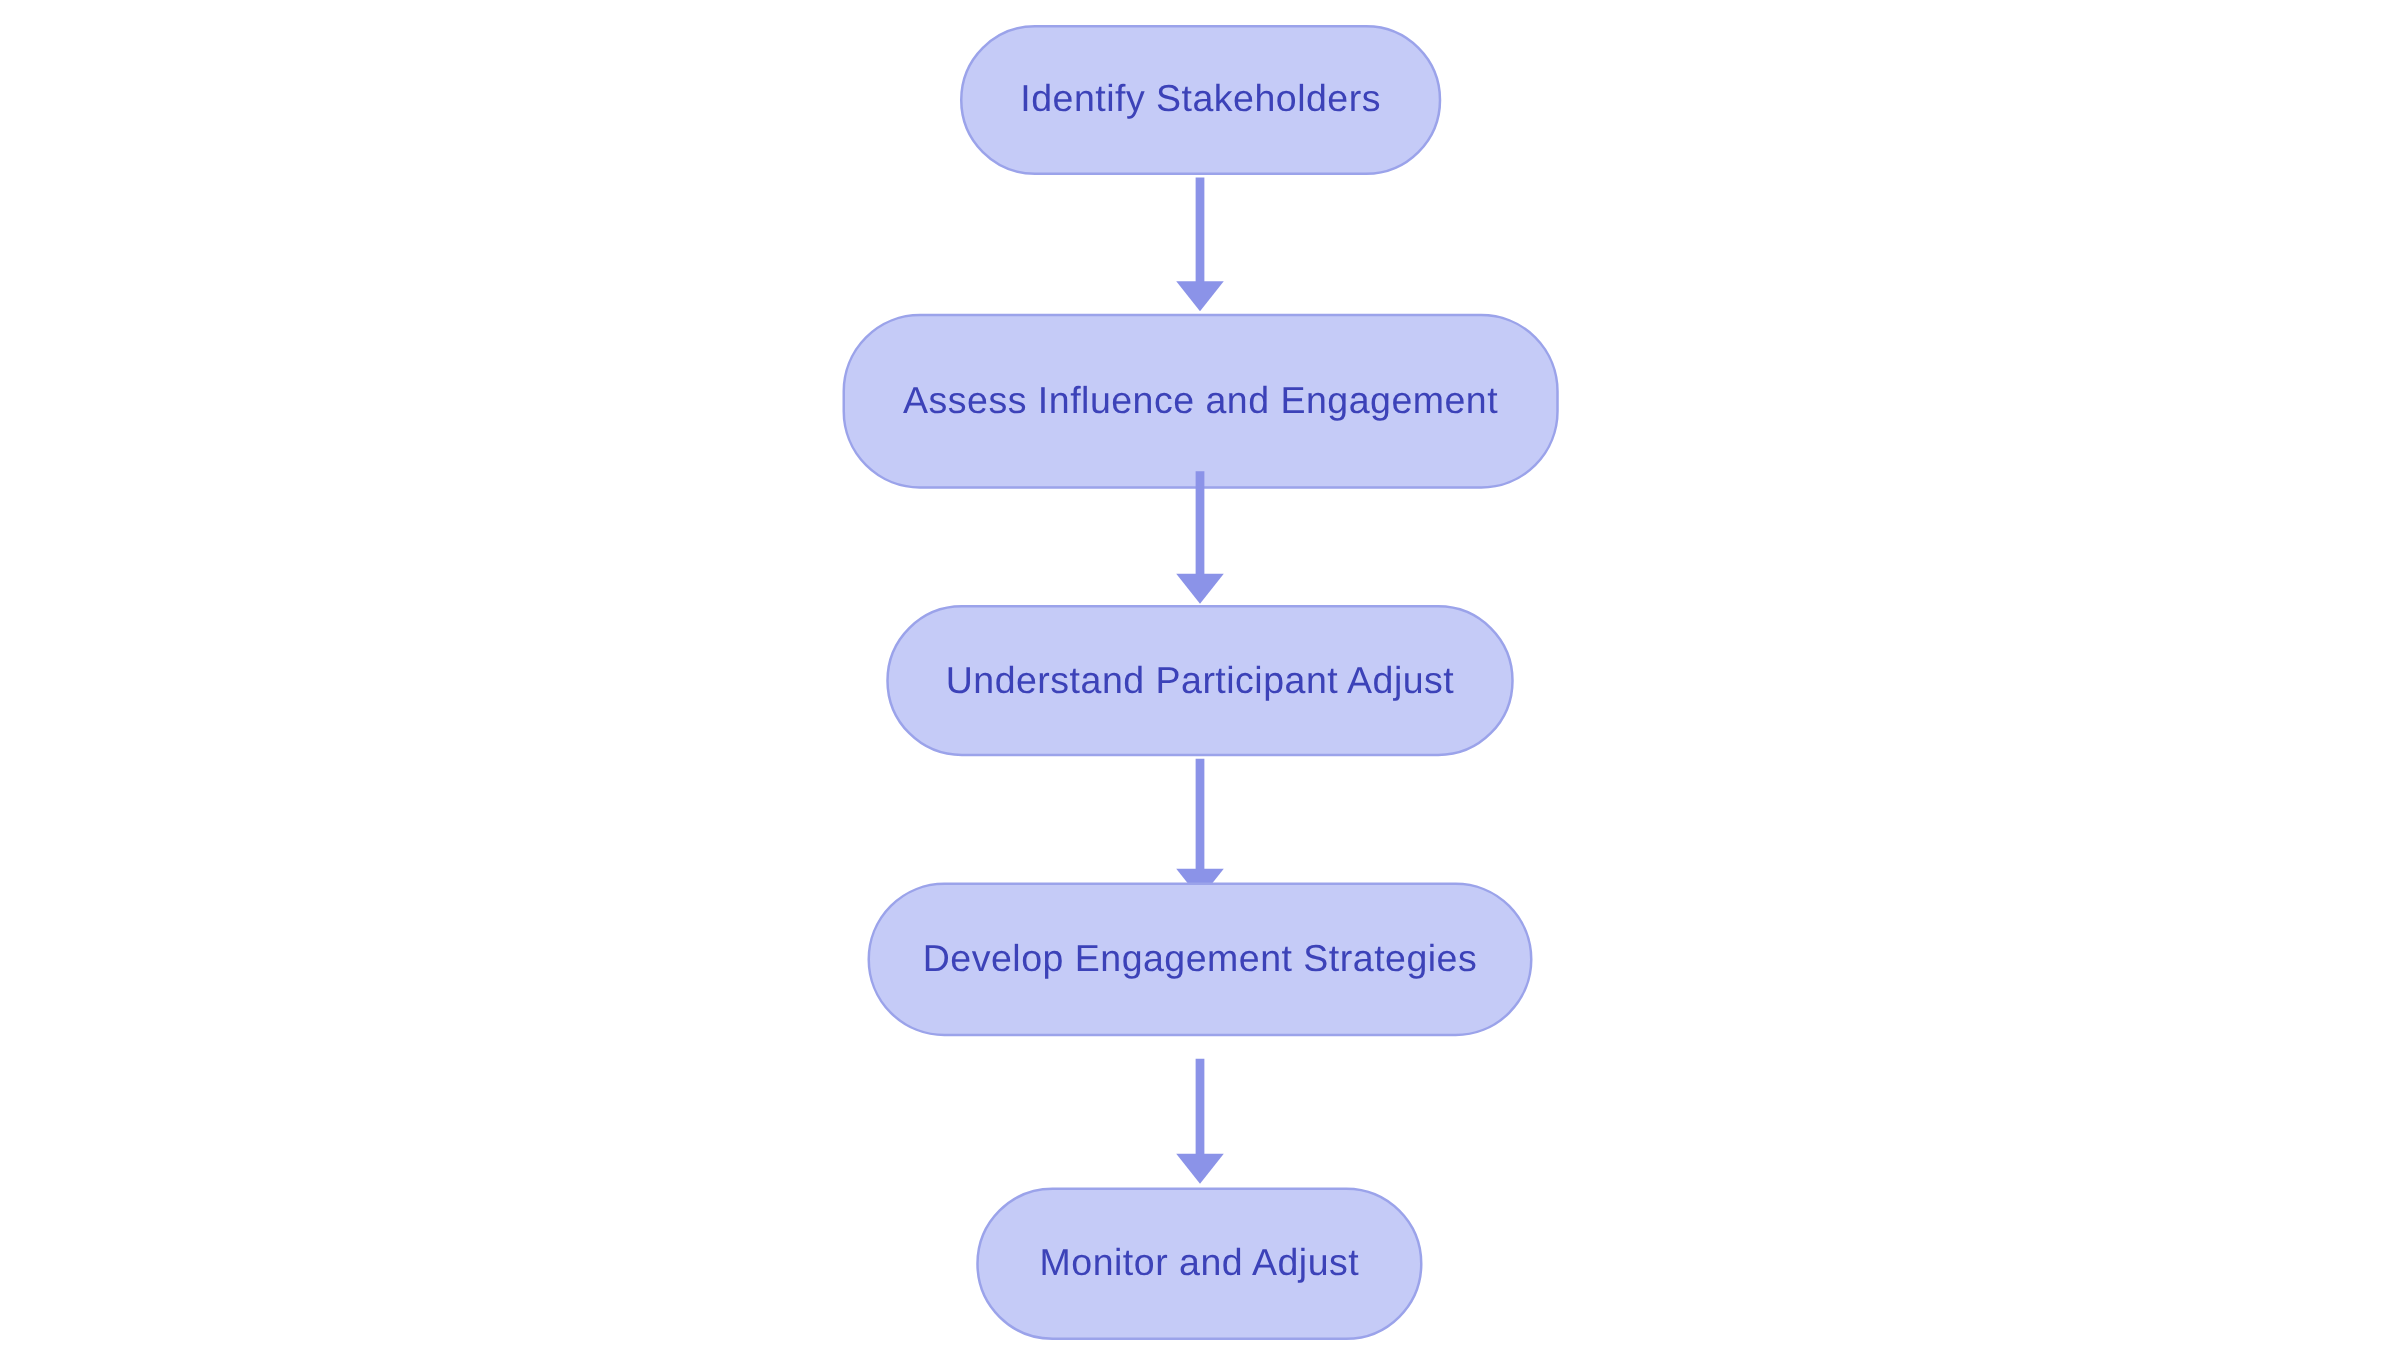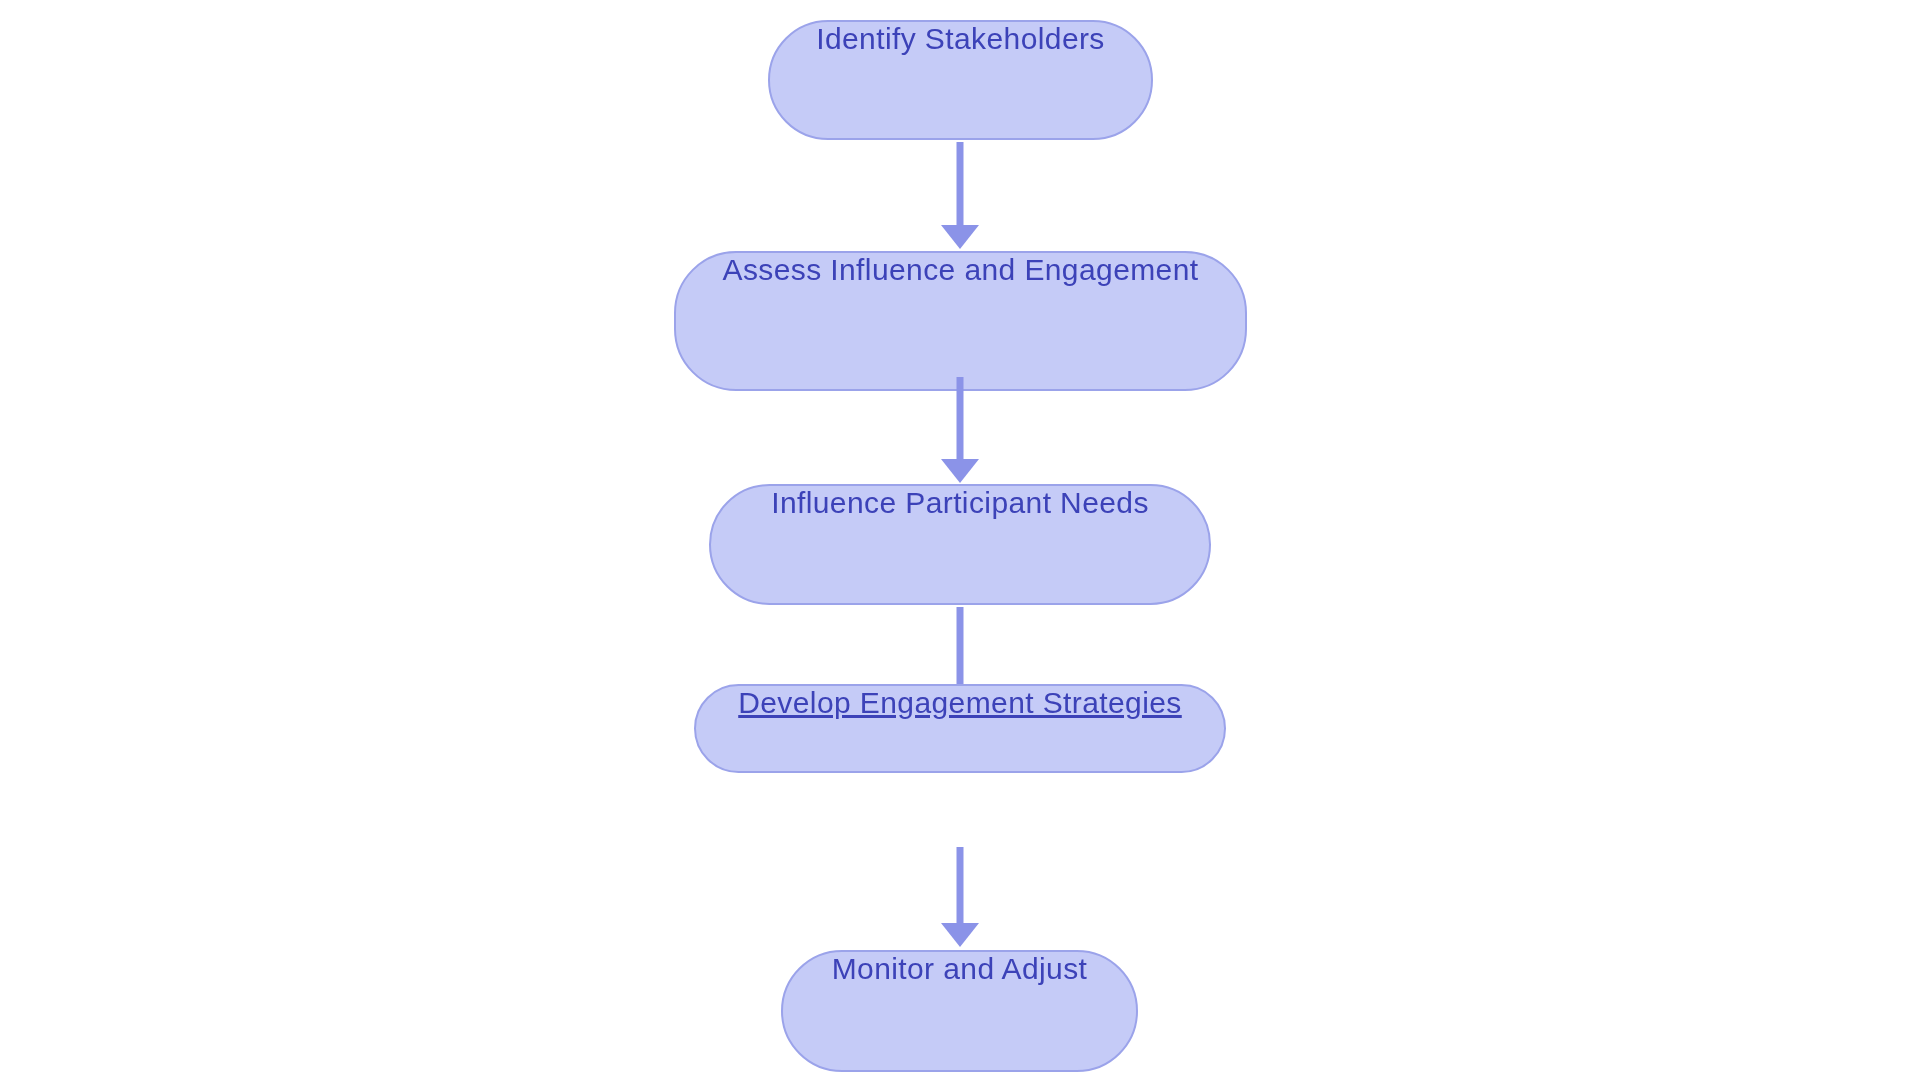--- a/index.html
+++ b/index.html
@@ -19,34 +19,35 @@
   }
   .canvas {
     position: relative;
     width: 1920px;
     height: 1083px;
     background: var(--bg);
   }
   .flow-node {
     position: absolute;
     display: flex;
+    align-items: center;
     justify-content: center;
     background: var(--node-fill);
     border: 2px solid var(--node-border);
     border-radius: 62px;
     color: var(--node-text);
     font-size: 30px;
     letter-spacing: 0.4px;
     white-space: nowrap;
     text-align: center;
   }
   .node-1 { left: 768px; top: 20px;  width: 385px; height: 120px; }
   .node-2 { left: 674px; top: 251px; width: 573px; height: 140px; }
   .node-3 { left: 709px; top: 484px; width: 502px; height: 121px; }
-  .node-4 { left: 694px; top: 684px; width: 532px; height: 89px; text-decoration: underline; }
+  .node-4 { left: 694px; top: 706px; width: 532px; height: 123px; }
   .node-5 { left: 781px; top: 950px; width: 357px; height: 122px; }
 
   .flow-arrow { position: absolute; left: 941px; width: 38px; }
   .flow-arrow .stem {
     position: absolute;
     left: 50%;
     transform: translateX(-50%);
     top: 0;
     width: 7px;
     background: var(--arrow);
@@ -87,21 +88,21 @@
   <div class="flow-node node-2">
     <span>Assess Influence and Engagement</span>
   </div>
 
   <div class="flow-arrow arrow-2">
     <span class="stem"></span>
     <span class="head"></span>
   </div>
 
   <div class="flow-node node-3">
-    <span>Influence Participant Needs</span>
+    <span>Understand Participant Adjust</span>
   </div>
 
   <div class="flow-arrow arrow-3">
     <span class="stem"></span>
     <span class="head"></span>
   </div>
 
   <div class="flow-node node-4">
     <span>Develop Engagement Strategies</span>
   </div>

